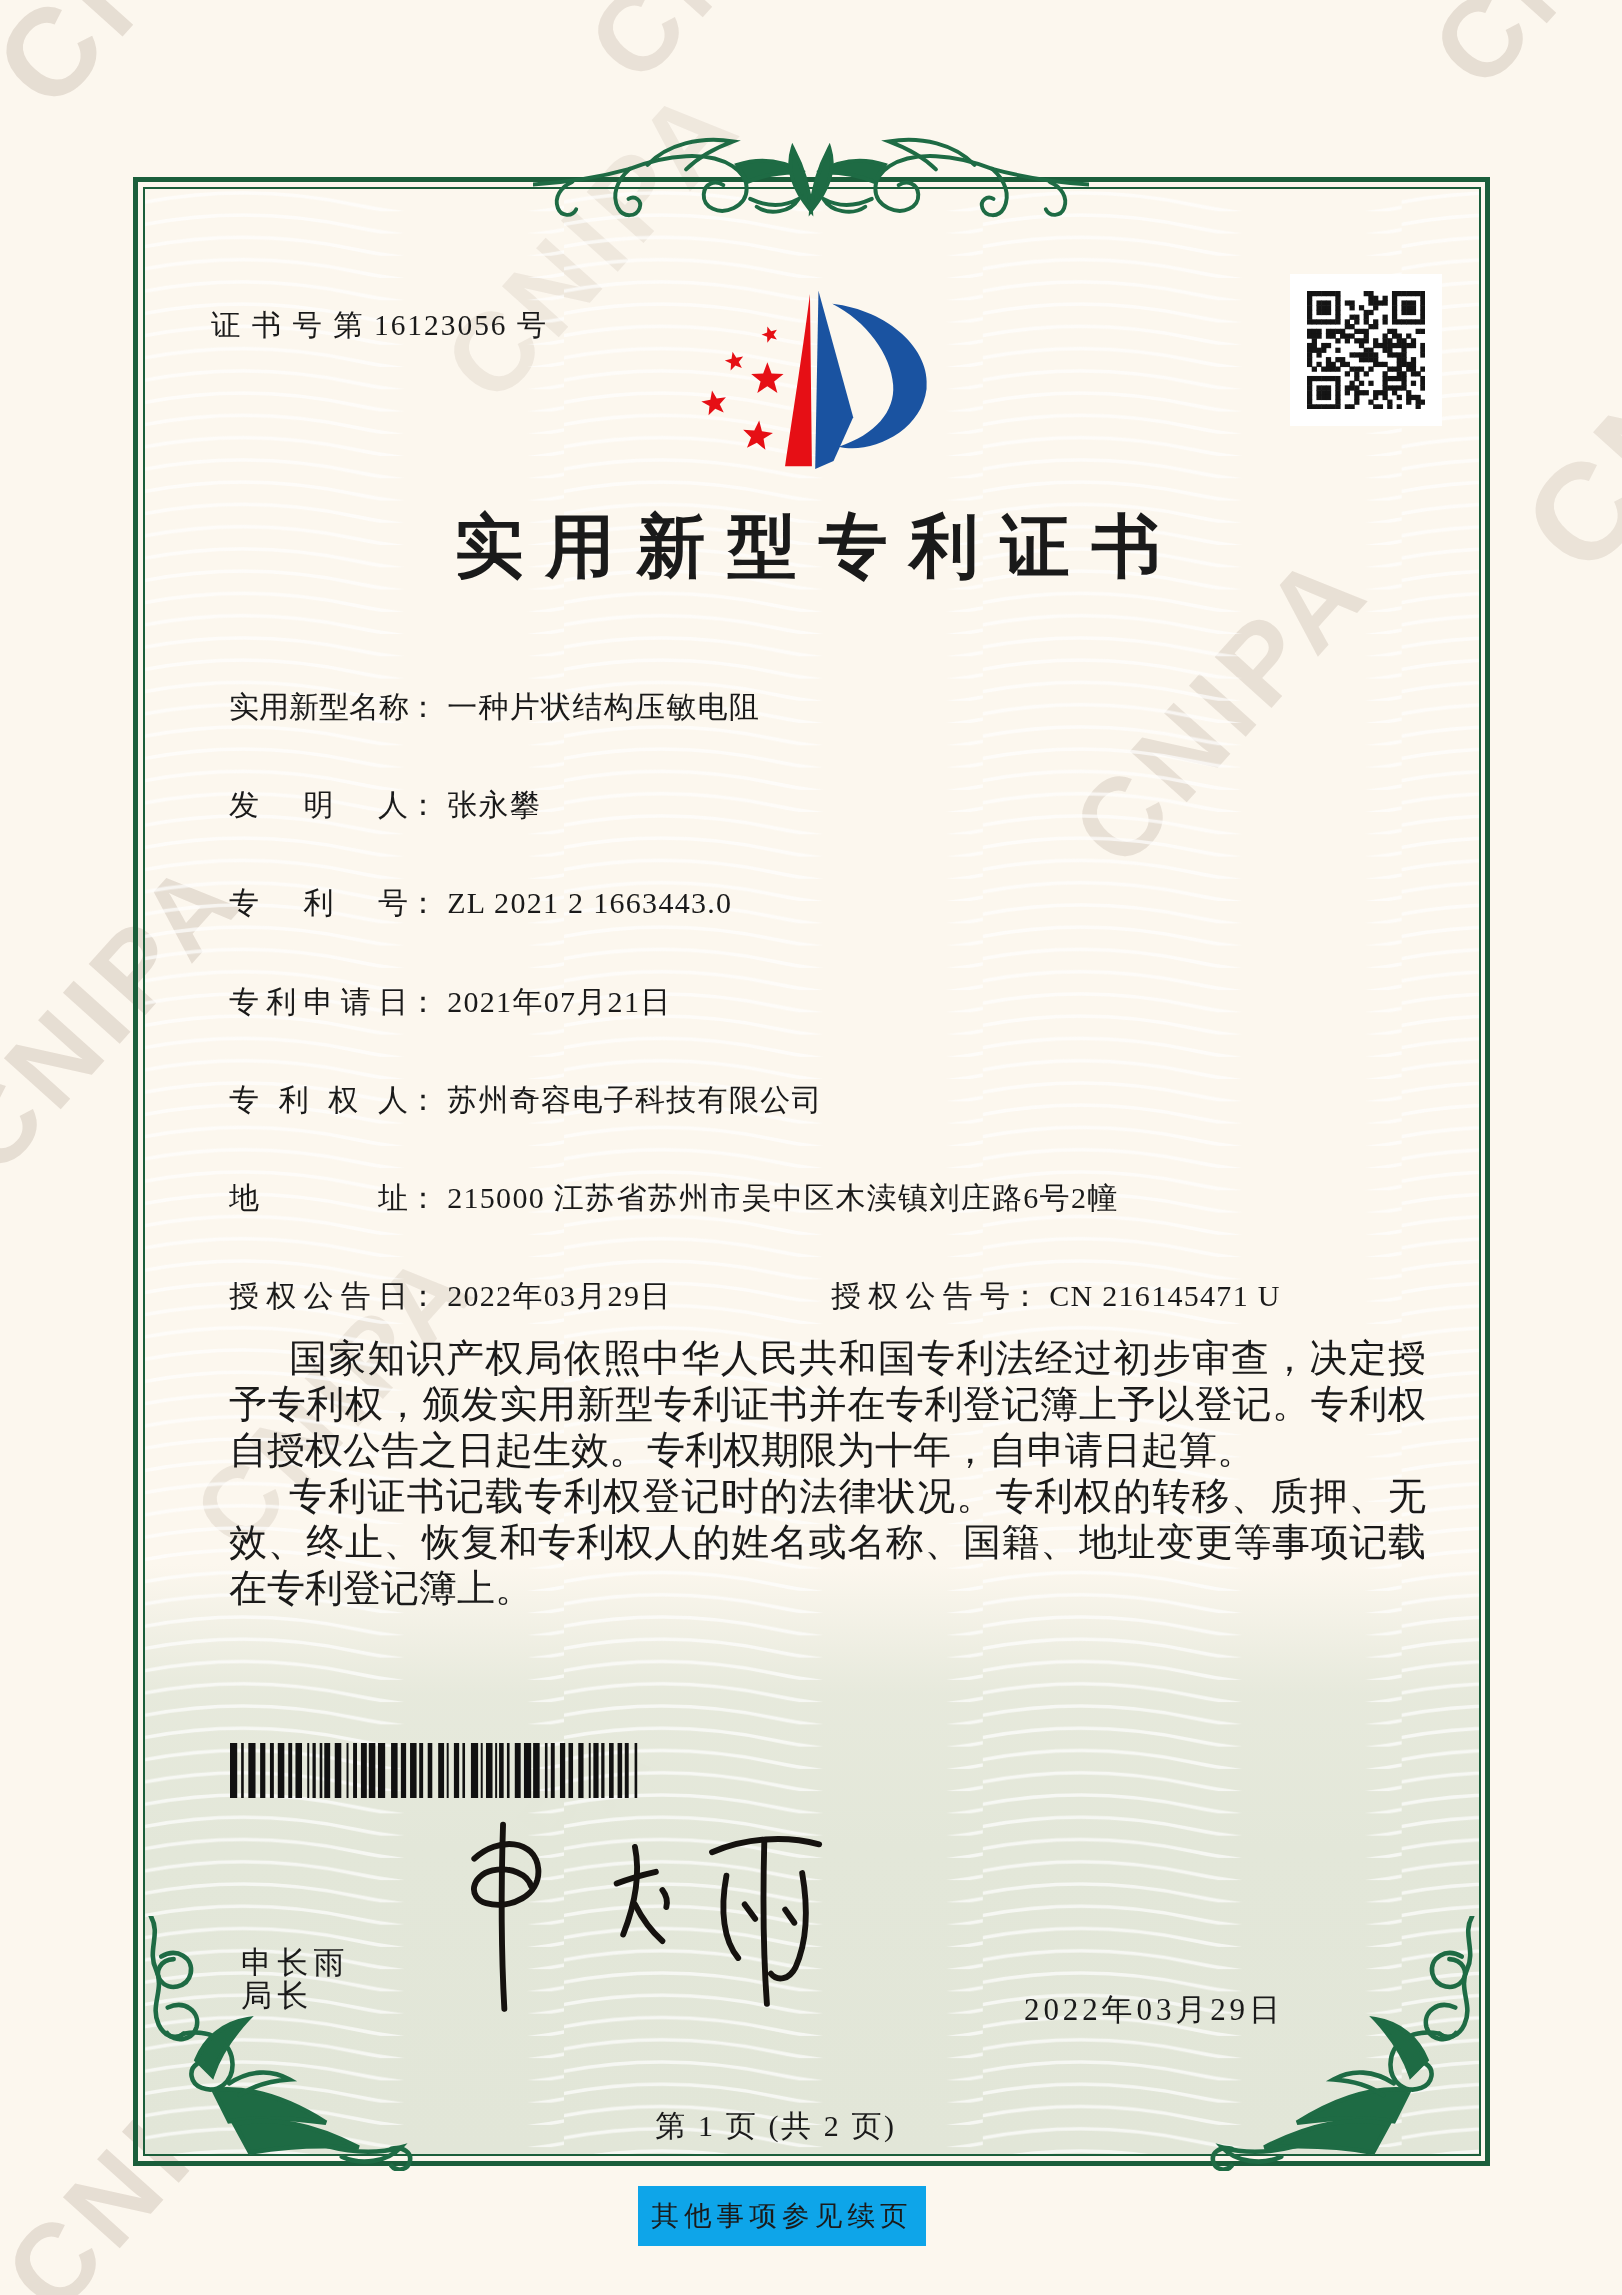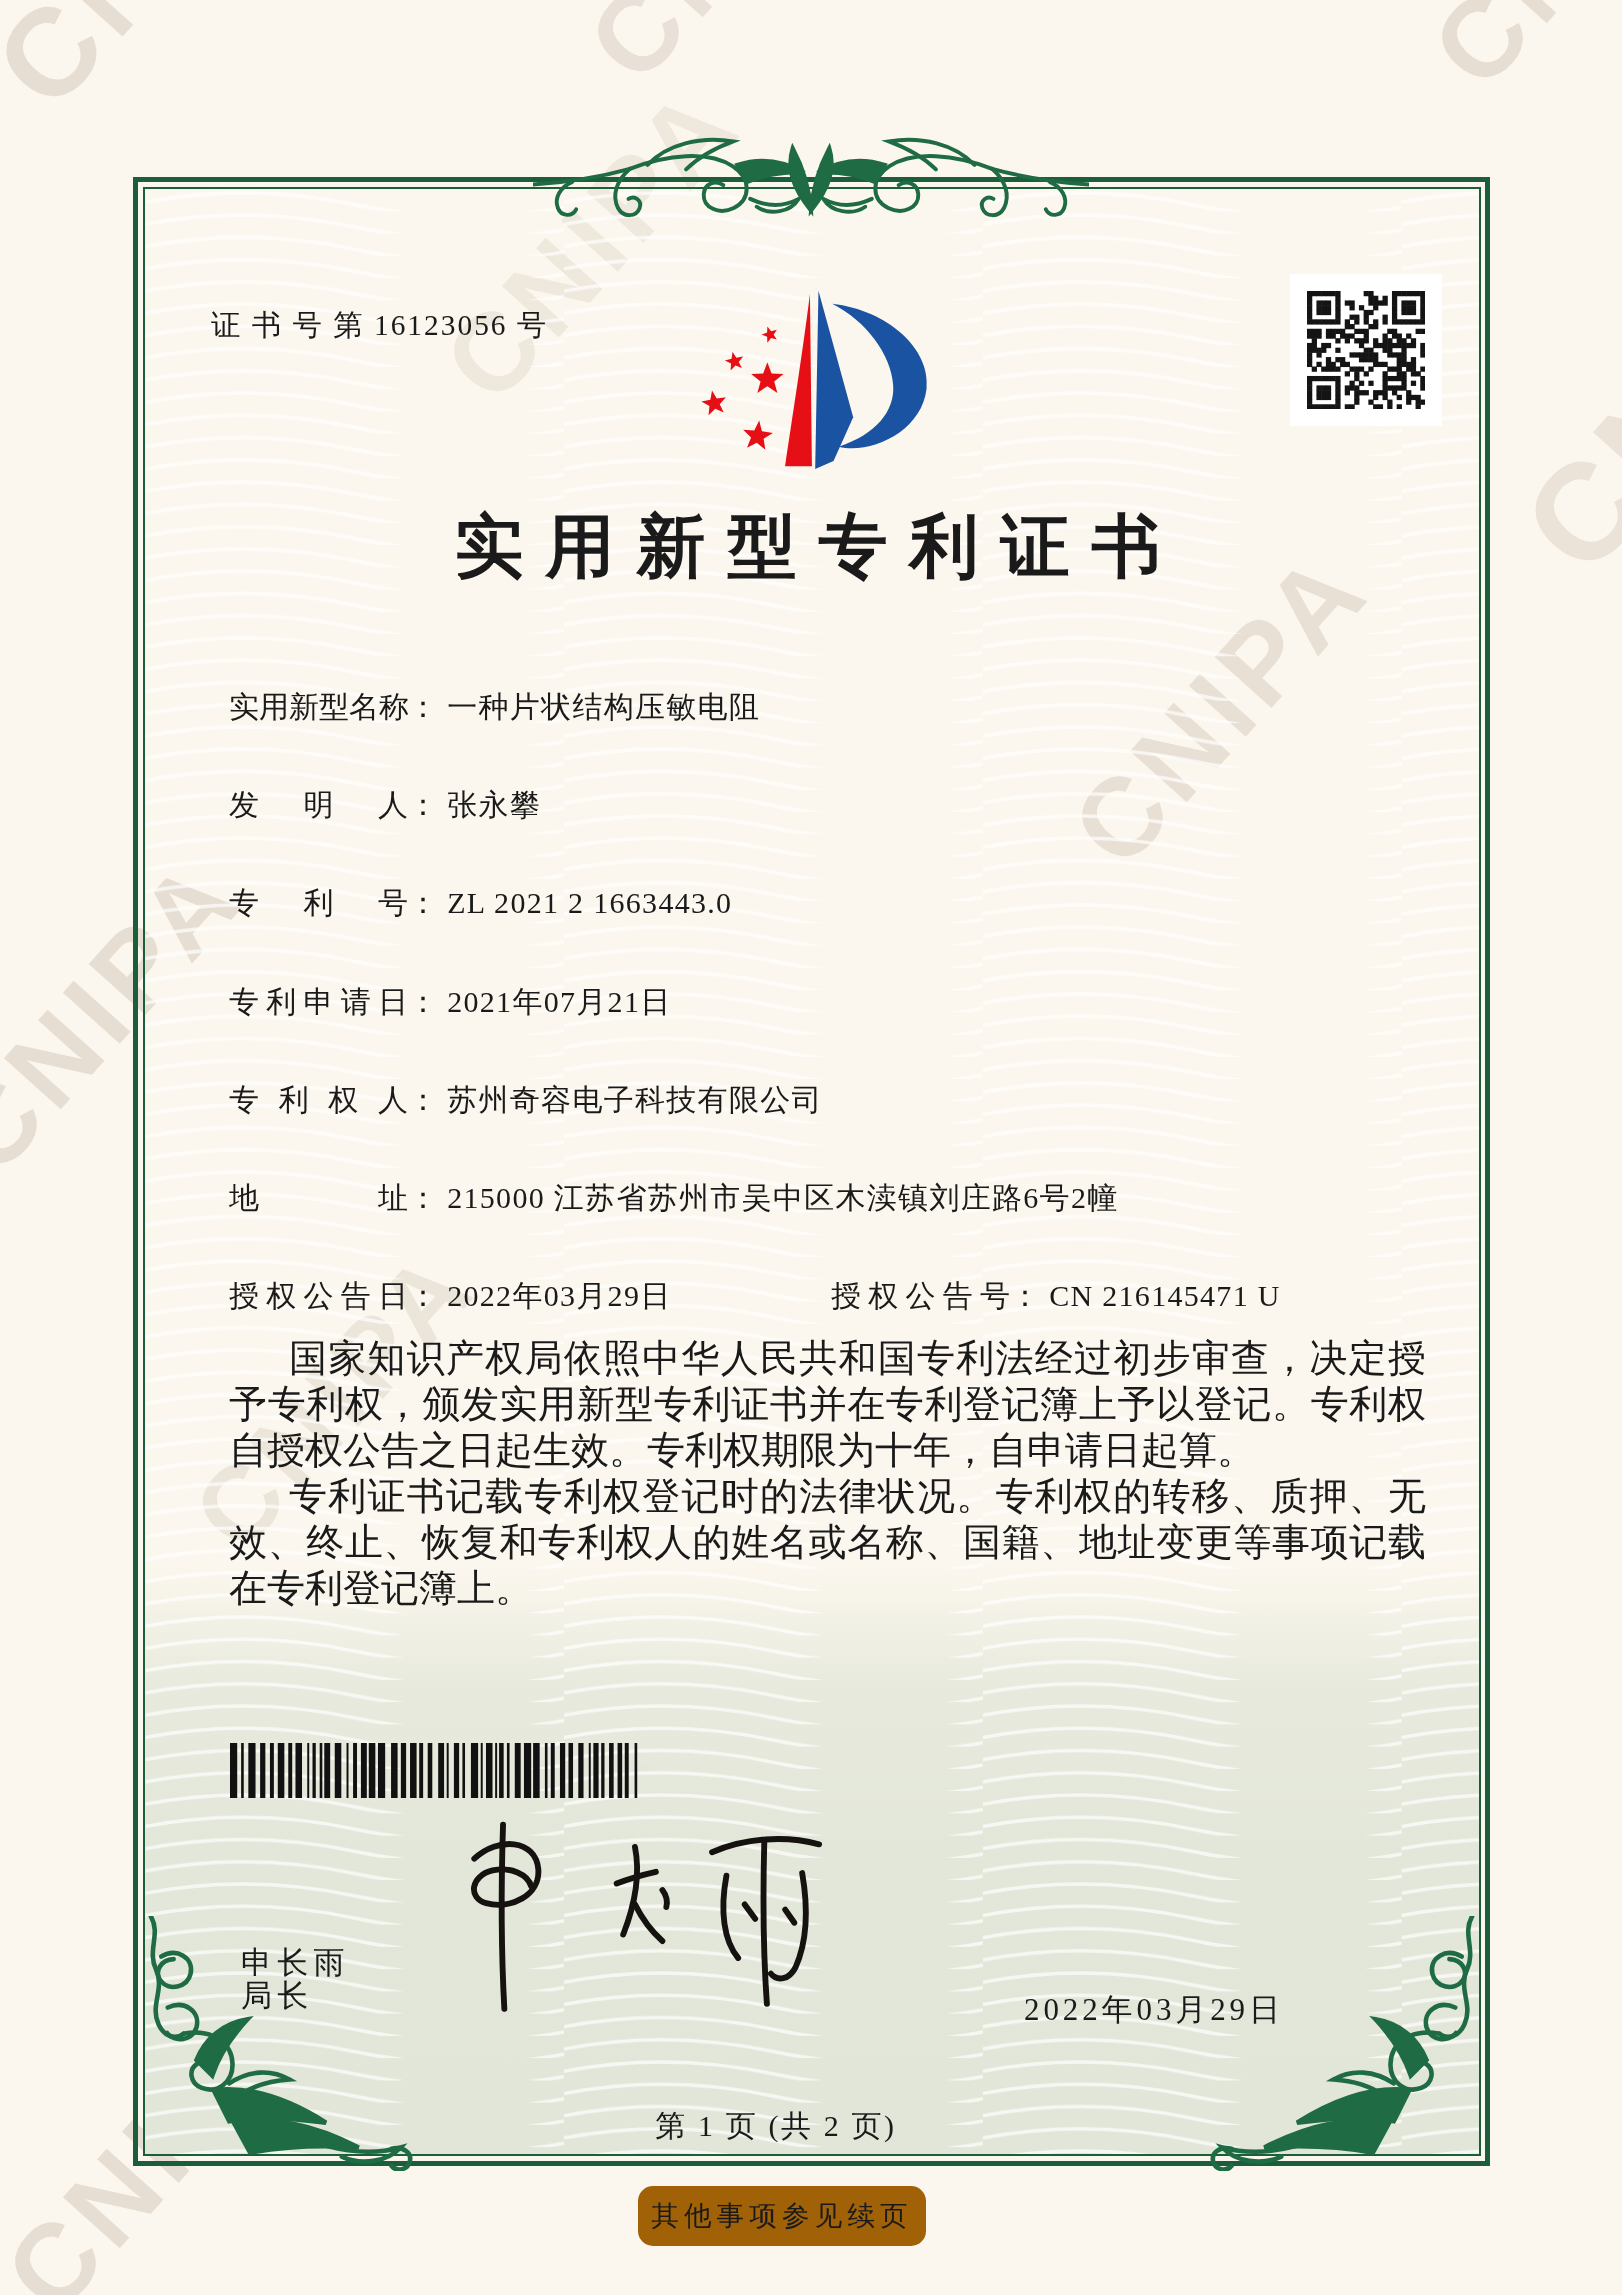--- a/index.html
+++ b/index.html
@@ -44,23 +44,23 @@
   .fvalue{letter-spacing:1.3px;}
   .grant-pair2{position:absolute; left:602px; top:0;}
   .paras{left:229px; top:1335px; width:1197px; font-size:38px; line-height:46px; text-align:justify;}
   .paras p{margin:0; text-indent:60px;}
   .qr-box{left:1290px; top:274px; width:152px; height:152px; background:#ffffff;}
   .qr-box svg{position:absolute; left:17px; top:17px;}
   .signer{left:241px; font-size:31px; font-family:"Liberation Sans","DejaVu Sans",sans-serif; letter-spacing:5.2px;}
   .sign-date{left:1024px; top:1989px; font-size:31px; letter-spacing:3.9px;}
   .page-no{left:645px; top:2106px; width:262px; text-align:center; font-size:30px; letter-spacing:2.6px;}
   .footer-strip{
-    left:638px; top:2186px; width:288px; height:60px; background:#a16207; z-index:6;
+    left:638px; top:2186px; width:288px; height:60px; background:#0ea5e9; z-index:6;
     display:flex; align-items:center; justify-content:center;
-    font-size:27.5px; letter-spacing:5.2px;border-radius:15px;
+    font-size:27.5px; letter-spacing:5.2px;
   }
 </style>
 </head>
 <body>
 
 <div class="page">
 
   <div class="wm" style="left:-33px;top:39px;font-size:124px;">CNIPA</div>
   <div class="wm" style="left:563px;top:19.6px;font-size:111px;opacity:.85;">CNIPA</div>
   <div class="wm" style="left:1407px;top:26px;font-size:111px;">CNIPA</div>

